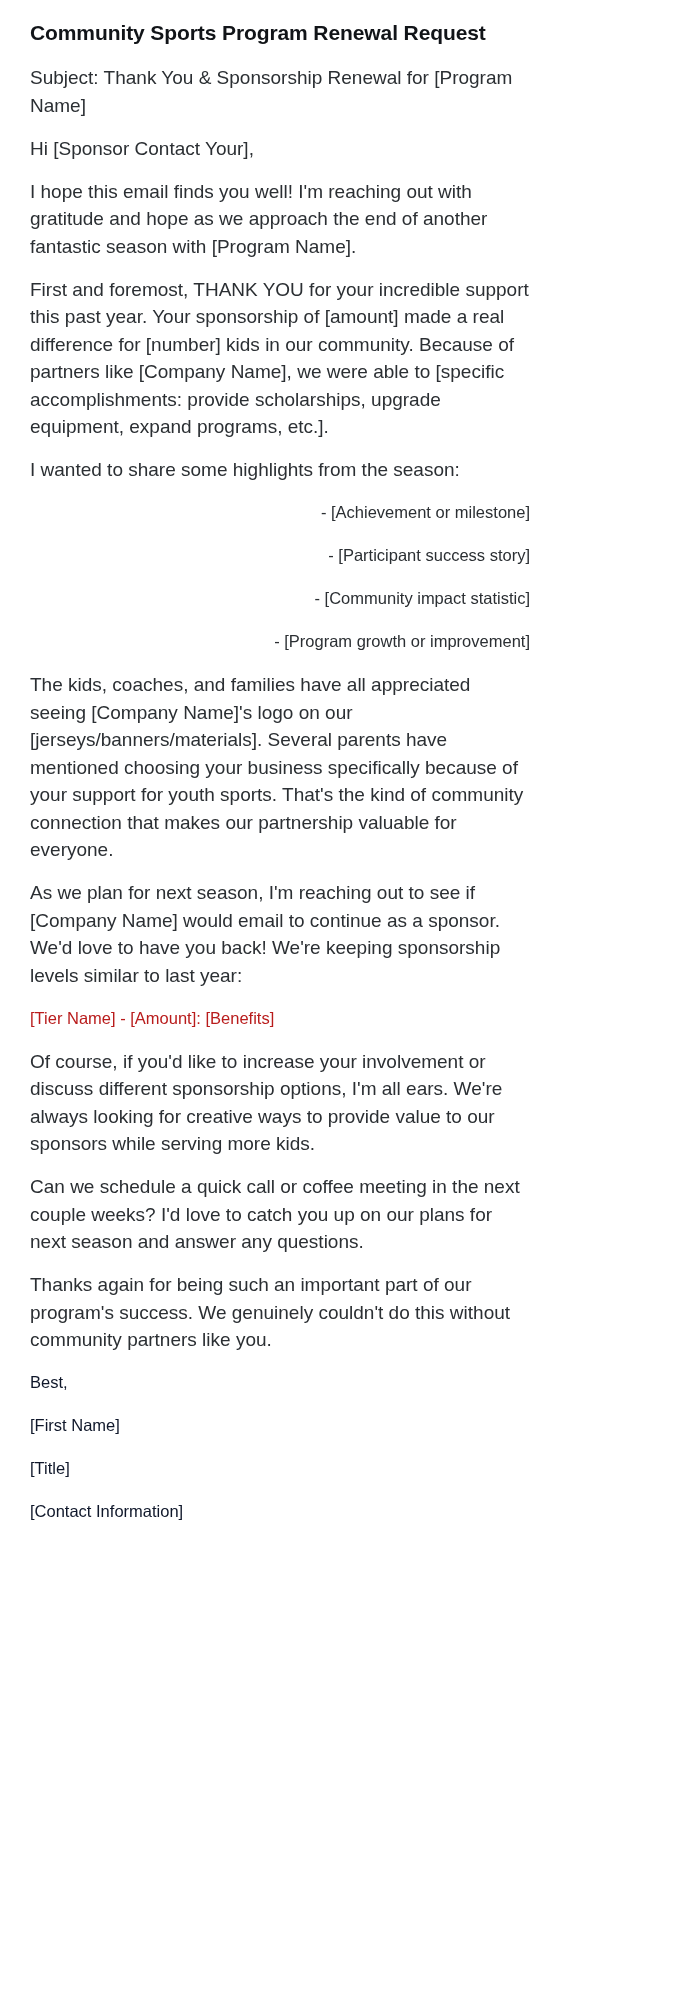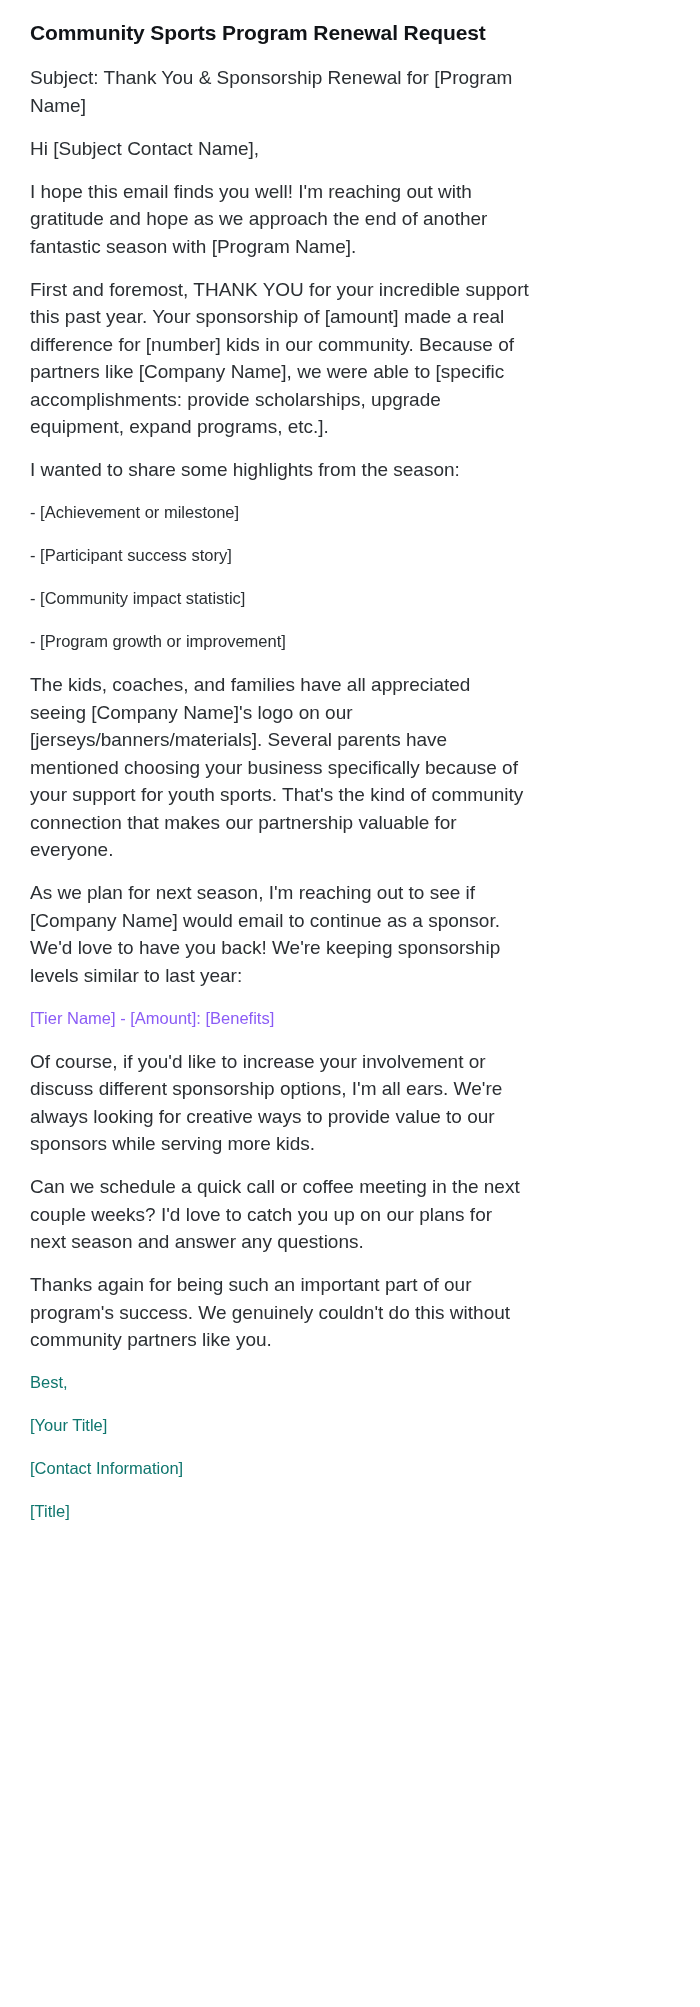--- a/index.html
+++ b/index.html
@@ -34,44 +34,45 @@
     margin: 0 0 15.5px 0;
     font-weight: 400;
   }
   .list-item {
     font-size: 16.5px;
     line-height: 27.5px;
     color: #2b2f33;
     margin: 0 0 15.5px 0;
     font-weight: 400;
     white-space: pre;
+    text-align: right;
   }
   .tier-line {
     font-size: 16.5px;
     line-height: 27.5px;
-    color: #8b5cf6;
+    color: #b91c1c;
     margin: 0 0 15.5px 0;
   }
   .sig-line {
     font-size: 16.5px;
     line-height: 27.5px;
-    color: #0f766e;
+    color: #0f172a;
     margin: 0 0 15.5px 0;
   }
 </style>
 </head>
 <body>
 
 <div class="page">
 
   <h1 class="doc-title">Community Sports Program Renewal Request</h1>
 
   <p class="para">Subject: Thank You &amp; Sponsorship Renewal for [Program Name]</p>
 
-  <p class="para">Hi [Subject Contact Name],</p>
+  <p class="para">Hi [Sponsor Contact Your],</p>
 
   <p class="para">I hope this email finds you well! I'm reaching out with gratitude and hope as we approach the end of another fantastic season with [Program Name].</p>
 
   <p class="para">First and foremost, THANK YOU for your incredible support this past year. Your sponsorship of [amount] made a real difference for [number] kids in our community. Because of partners like [Company Name], we were able to [specific accomplishments: provide scholarships, upgrade equipment, expand programs, etc.].</p>
 
   <p class="para">I wanted to share some highlights from the season:</p>
 
   <div class="list-item">- [Achievement or milestone]</div>
   <div class="list-item">- [Participant success story]</div>
   <div class="list-item">- [Community impact statistic]</div>
@@ -84,17 +85,17 @@
   <p class="tier-line">[Tier Name] - [Amount]: [Benefits]</p>
 
   <p class="para">Of course, if you'd like to increase your involvement or discuss different sponsorship options, I'm all ears. We're always looking for creative ways to provide value to our sponsors while serving more kids.</p>
 
   <p class="para">Can we schedule a quick call or coffee meeting in the next couple weeks? I'd love to catch you up on our plans for next season and answer any questions.</p>
 
   <p class="para">Thanks again for being such an important part of our program's success. We genuinely couldn't do this without community partners like you.</p>
 
 
   <p class="sig-line">Best,</p>
-  <p class="sig-line">[Your Title]</p>
+  <p class="sig-line">[First Name]</p>
+  <p class="sig-line">[Title]</p>
   <p class="sig-line">[Contact Information]</p>
-  <p class="sig-line">[Title]</p>
 
 </div>
 
 </body></html>

